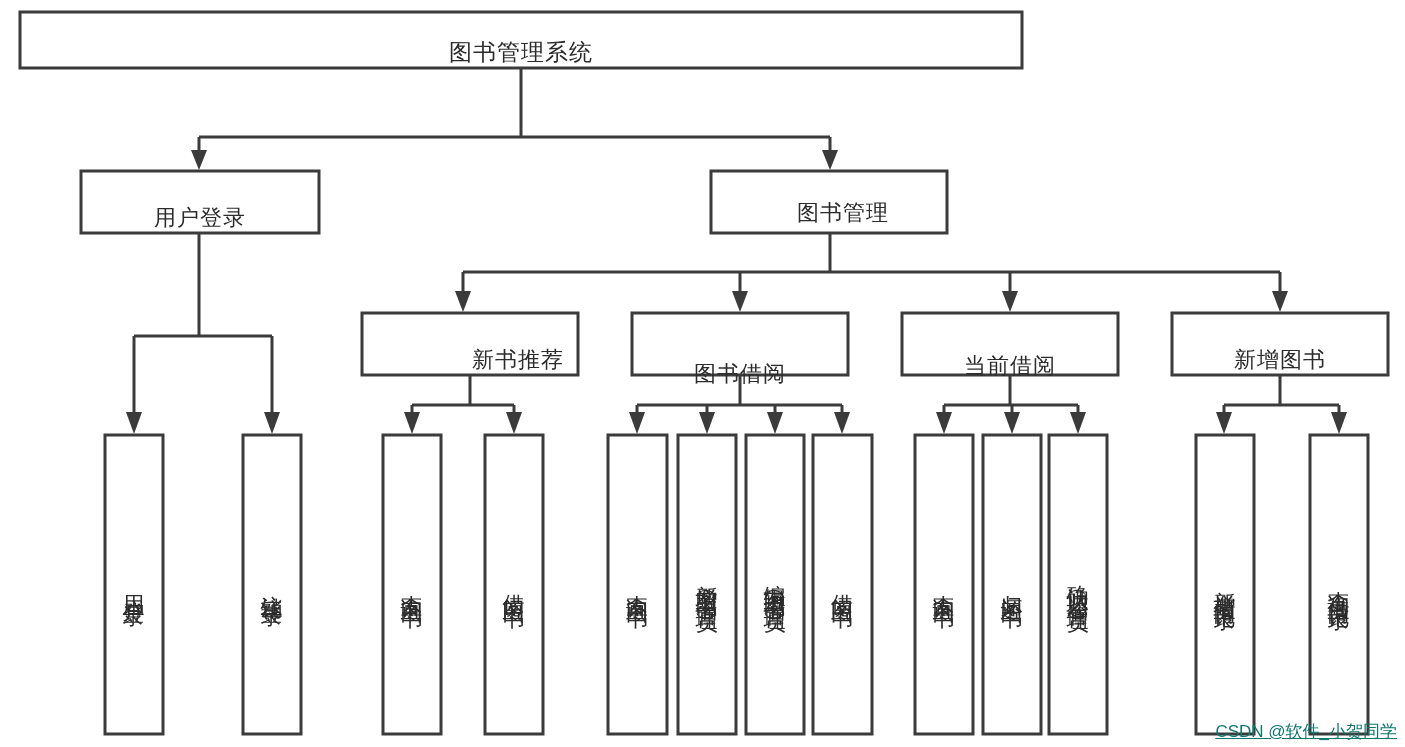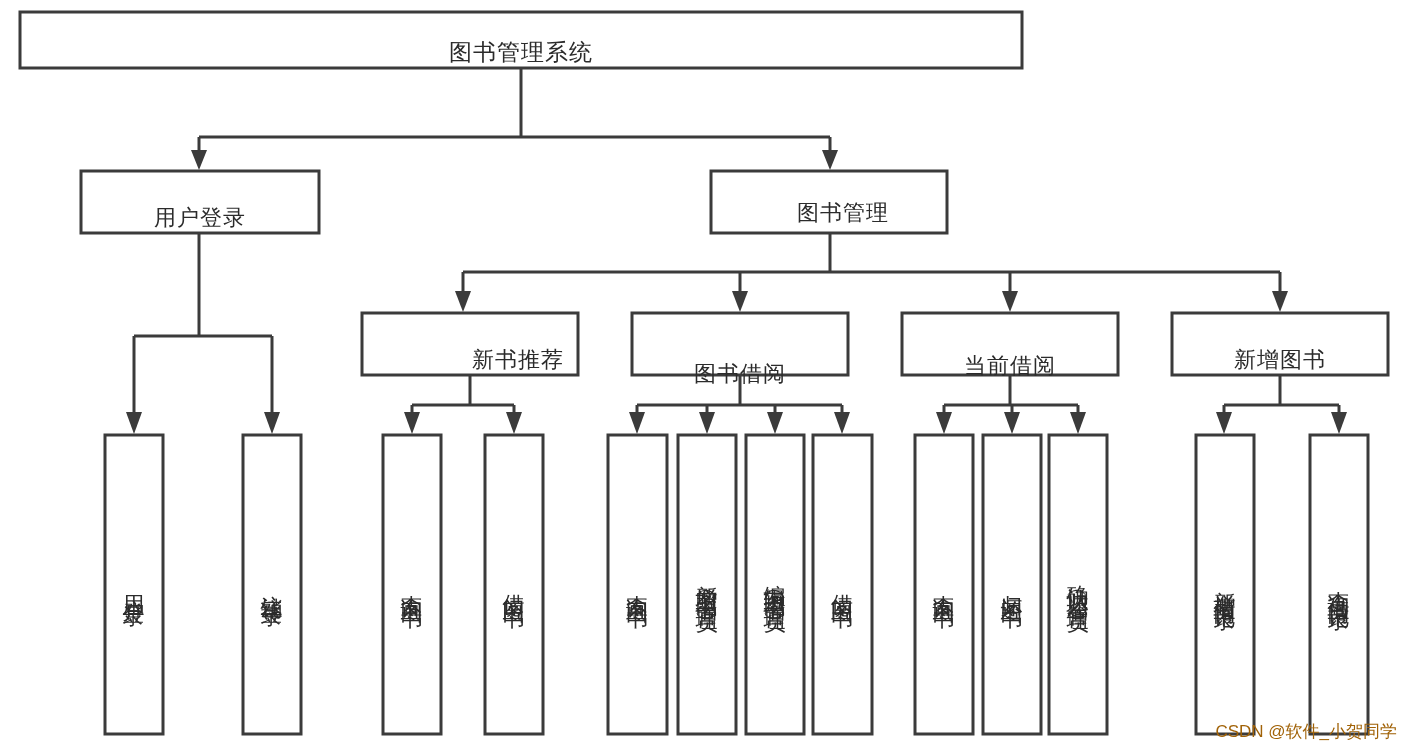--- a/index.html
+++ b/index.html
@@ -75,23 +75,24 @@
   }
   .h-text.root {
     font-size: 23px;
   }
   #watermark {
     position: absolute;
     right: 8px;
     bottom: 4px;
     font-family: "Liberation Sans", "DejaVu Sans", sans-serif;
     font-size: 17px;
-    color: #a16207;
+    color: #0f766e;
     white-space: nowrap;
     user-select: none;
+    text-decoration: underline;
   }
 </style>
 </head>
 <body>
 
 <div id="diagram-root">
 
   <svg class="diagram-canvas" viewBox="0 0 1405 747">
 
     <g>

